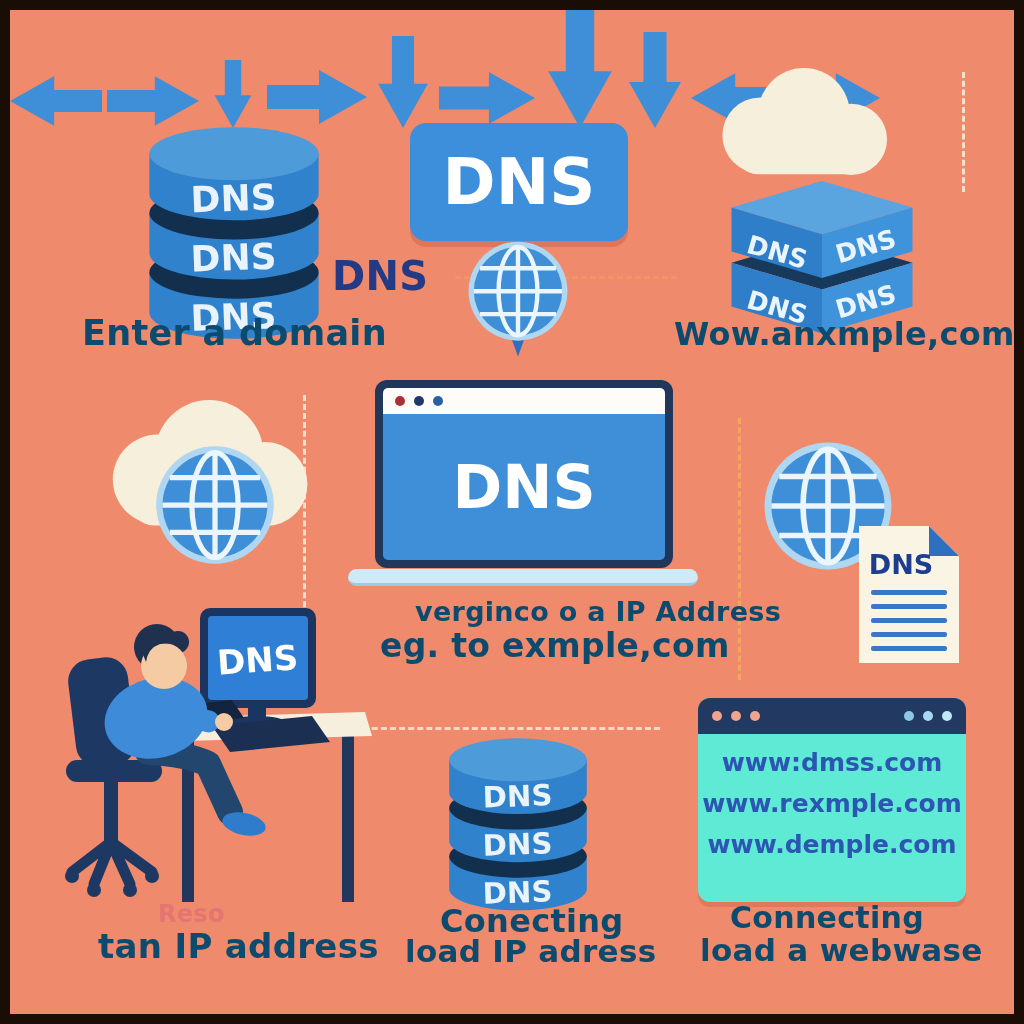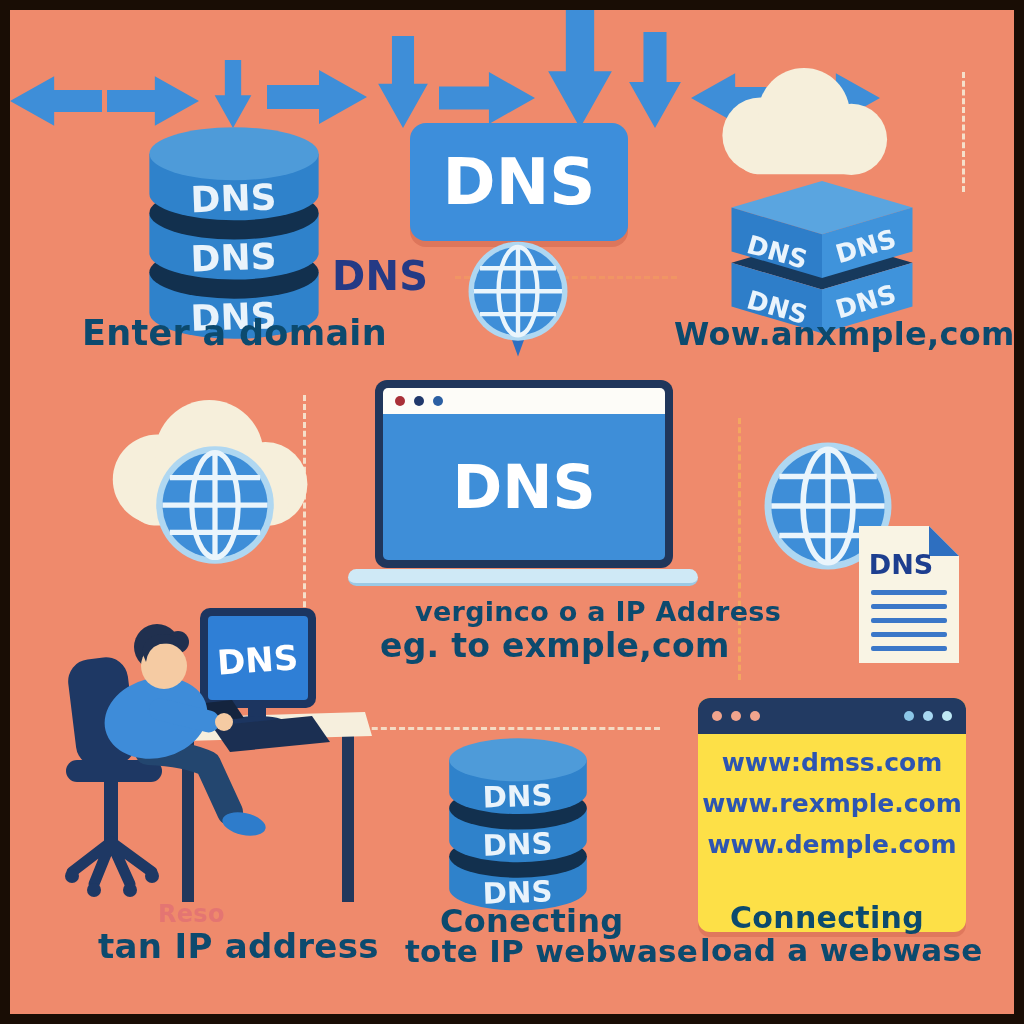--- a/index.html
+++ b/index.html
@@ -20,21 +20,21 @@
            color:#fff;font-size:64px;font-weight:800;box-shadow:0 6px 0 rgba(190,80,60,.35)}
   .laptop{position:absolute;left:365px;top:370px;width:298px;height:188px;background:#20365B;
           border-radius:12px;padding:8px;display:flex;flex-direction:column}
   .laptop .bar{height:26px;background:#FDFCF8;border-radius:5px 5px 0 0;display:flex;
                align-items:center;gap:9px;padding-left:12px}
   .dot{width:10px;height:10px;border-radius:50%}
   .laptop .screen{flex:1;background:#3E8ED8;border-radius:0 0 5px 5px;display:flex;
                   align-items:center;justify-content:center;color:#fff;font-size:60px;font-weight:800}
   .laptop-base{position:absolute;left:338px;top:559px;width:350px;height:17px;background:#CFE9F6;
                border-radius:9px;border-bottom:3px solid #9CC9E4}
-  .browser{position:absolute;left:688px;top:688px;width:268px;height:234px;background:#fde047;
+  .browser{position:absolute;left:688px;top:688px;width:268px;height:204px;background:#5eead4;
            border-radius:12px;overflow:hidden;box-shadow:0 5px 0 rgba(190,80,60,.3)}
   .browser .bhead{height:36px;background:#223A62;display:flex;align-items:center;padding:0 14px;gap:9px}
   .browser .spacer{flex:1}
   .burl{display:block;text-align:center;font-weight:700;color:#2D55B2;font-size:25px;line-height:41px}
   .browser .body{padding-top:8px}
 </style>
 </head>
 <body>
 
 <div id="canvas">
@@ -261,21 +261,21 @@
       <ellipse cx="100" cy="30" rx="80" ry="25" fill="#4e9bd9"></ellipse>
     </g>
     <text x="100" y="84" font-size="34" fill="#E9F3FB" text-anchor="middle" transform="rotate(-2 100 84)">DNS</text>
     <text x="100" y="140" font-size="34" fill="#E9F3FB" text-anchor="middle" transform="rotate(-2 100 140)">DNS</text>
     <text x="100" y="196" font-size="34" fill="#E9F3FB" text-anchor="middle" transform="rotate(-2 100 196)">DNS</text>
   </svg>
   <svg class="arrow" style="left:597px;top:768px" width="92" height="60" viewBox="0 0 100 58">
     <polygon points="0,17 52,17 52,2 100,29 52,56 52,41 0,41"></polygon>
   </svg>
   <div class="cap ctr" style="left:430px;top:892px;width:200px;font-size:32px">Conecting</div>
-  <div class="cap ctr" style="left:395px;top:923px;width:260px;font-size:31px">tote IP webwase</div>
+  <div class="cap ctr" style="left:395px;top:923px;width:260px;font-size:31px">load IP adress</div>
 
   
   <div class="browser">
     <div class="bhead">
       <span class="dot" style="background:#F0A48D"></span>
       <span class="dot" style="background:#F0A48D"></span>
       <span class="dot" style="background:#F0A48D"></span>
       <span class="spacer"></span>
       <span class="dot" style="background:#8CC7E8"></span>
       <span class="dot" style="background:#A8D8F2"></span>

